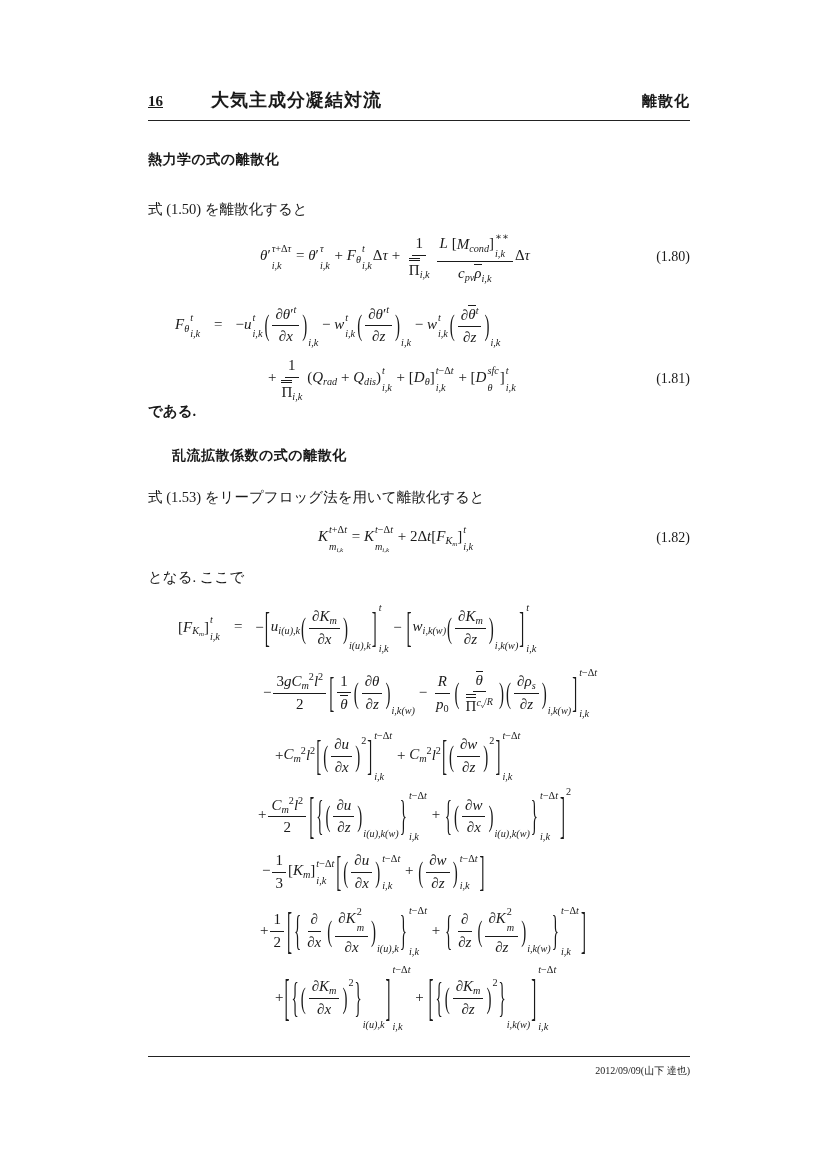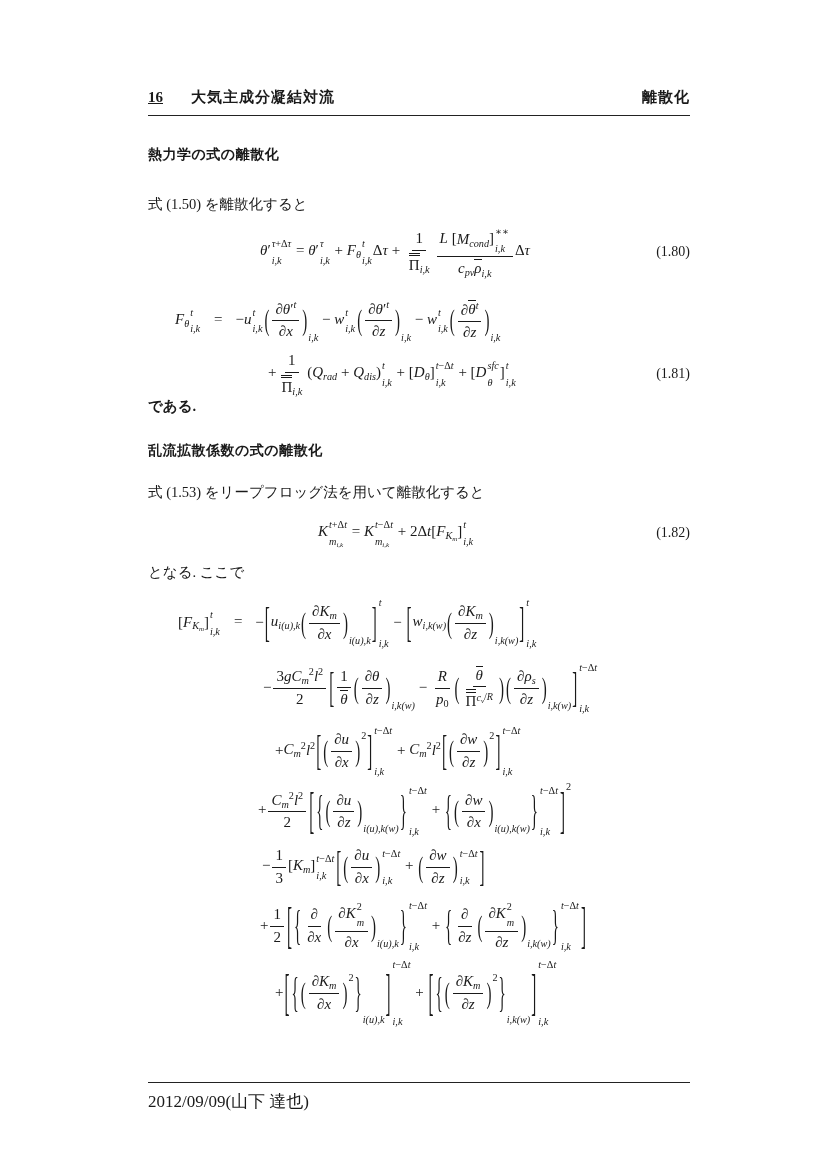--- a/index.html
+++ b/index.html
@@ -4,26 +4,26 @@
 <style>
   *{margin:0;padding:0;box-sizing:border-box;}
   html,body{background:#fff;}
   body{width:826px;height:1169px;position:relative;overflow:hidden;
        font-family:"Liberation Serif","DejaVu Serif",serif;color:#1a1a1a;}
   .page{position:absolute;left:148px;top:0;width:542px;}
 
   
   .hdr{margin-top:88px;display:flex;align-items:baseline;padding-bottom:8px;border-bottom:1.5px solid #222;}
   .pgnum{font-weight:bold;font-size:15px;text-decoration:underline;}
-  .chap{font-family:"DejaVu Sans","Liberation Sans",sans-serif;font-weight:600;font-size:15px;margin-left:28px;letter-spacing:1px;}
+  .chap{font-family:"DejaVu Sans","Liberation Sans",sans-serif;font-weight:600;font-size:18px;margin-left:48px;letter-spacing:1px;}
   .run{margin-left:auto;font-family:"DejaVu Sans","Liberation Sans",sans-serif;font-weight:600;font-size:15px;letter-spacing:1px;}
 
   
   .h{font-family:"DejaVu Sans","Liberation Sans",sans-serif;font-weight:700;font-size:14px;letter-spacing:.5px;}
-  .h1m{margin-top:30px;} .h2m{margin-top:26px;}
+  .h1m{margin-top:30px;} .h2m{margin-top:26px;margin-left:24px;}
   .t{font-size:14.5px;}
   .p1{margin-top:31px;} .p2{margin-top:14px;} .p3{margin-top:3px;font-weight:bold;} .p4{margin-top:23px;} .p5{margin-top:15px;}
 
   
   .eqrow{position:relative;display:flex;align-items:center;}
   .mth{font-size:15px;line-height:1;white-space:nowrap;}
   .mth i{font-style:italic;}
   .lbl{position:absolute;right:0;top:50%;transform:translateY(-50%);font-size:14px;}
   .e180{height:56px;margin-top:10px;}  .e180 .mth{margin-left:112px;}
   .e181a{height:58px;margin-top:12px;} .e181a .mth{margin-left:27px;}
@@ -48,21 +48,21 @@
   .ss.g1{gap:16px;} .ss.g2{gap:30px;} .ss.g3{gap:46px;}
   .ss>span{display:block;}
   .d{display:inline-block;vertical-align:middle;line-height:1;padding:0 1px;font-style:normal;}
   .d2{transform:scaleY(2.0);}  .d3{transform:scaleY(2.75);}  .d4{transform:scaleY(3.4);}
   .blo{font-size:.68em;vertical-align:-1.7em;} .blo2{font-size:.68em;vertical-align:-2.6em;}
   .bhi{font-size:.68em;vertical-align:1.5em;}  .bhi2{font-size:.68em;vertical-align:2.4em;}
   .ol{display:inline-block;border-top:1px solid #1a1a1a;padding-top:1.5px;line-height:1.05;}
   .sp{display:inline-block;margin:0 13px;}
 
   
-  .ftr{position:absolute;left:148px;top:1082px;width:542px;font-size:17px;}
+  .ftr{position:absolute;left:148px;top:1056px;width:542px;font-size:10px;text-align:right;}
   .frule{border-top:1px solid #222;margin-bottom:7px;}
 </style>
 </head>
 <body>
 
 <div class="page">
 
   <div class="hdr">
     <span class="pgnum">16</span>
     <span class="chap">大気主成分凝結対流</span>

